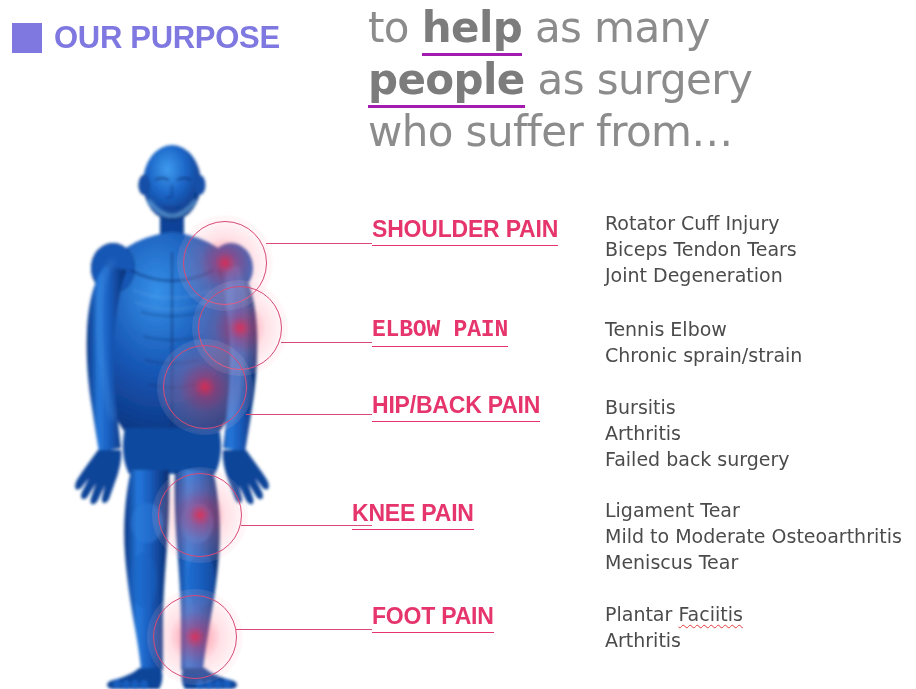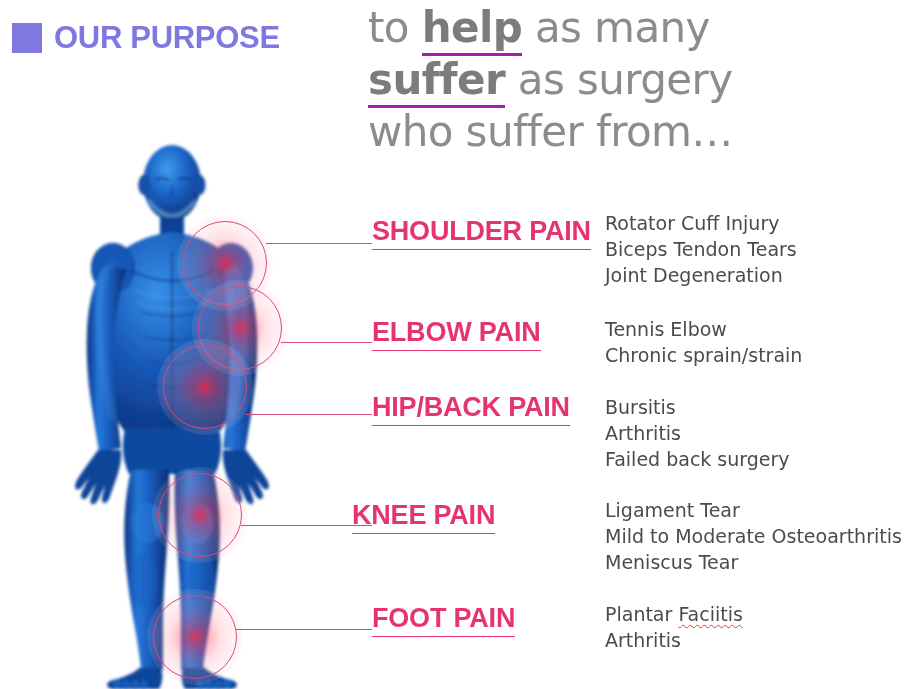--- a/index.html
+++ b/index.html
@@ -96,21 +96,21 @@
     height: 1.4px;
     background: #d94a78;
   }
 
   
   .pain-label {
     position: absolute;
     color: #e5356c;
     font-family: "Liberation Sans", sans-serif;
     font-weight: bold;
-    font-size: 27px;
+    font-size: 23px;
     letter-spacing: -0.2px;
     white-space: nowrap;
     line-height: 1;
     border-bottom: 1.6px solid #e5356c;
     padding-bottom: 4px;
   }
 
   
   .cond-list {
     position: absolute;
@@ -139,21 +139,21 @@
   <div class="purpose-block">
     <div class="purpose-swatch"></div>
     <div class="purpose-title">OUR PURPOSE</div>
   </div>
 
   <div class="headline">
     <div>
       <span>to </span><b>help</b><span> as many</span>
     </div>
     <div>
-      <b>suffer</b><span> as surgery</span>
+      <b>people</b><span> as surgery</span>
     </div>
     <div>who suffer from…</div>
   </div>
 
   <div class="figure-wrap">
     <svg width="250" height="549" viewBox="0 0 250 549" xmlns="http://www.w3.org/2000/svg" aria-hidden="true">
       <defs>
         <linearGradient id="skinG" x1="0" y1="0" x2="1" y2="0">
           <stop offset="0%" stop-color="#0b3f96"></stop>
           <stop offset="18%" stop-color="#1d68cc"></stop>
@@ -334,21 +334,21 @@
     </div>
   <div id="labels">
       <div class="connector" style="left: 266px; top: 243px; width: 106px;"></div>
       <div class="pain-label" style="left: 372px; top: 218px;">SHOULDER PAIN</div>
       <div class="cond-list" style="top: 210px;">
         <div>Rotator Cuff Injury</div>
         <div>Biceps Tendon Tears</div>
         <div>Joint Degeneration</div>
       </div>
       <div class="connector" style="left: 281px; top: 342px; width: 91px;"></div>
-      <div class="pain-label" style="left: 372px; top: 319px;">ELBOW PAIN</div>
+      <div class="pain-label" style="left: 372px; top: 319px; font-family: Liberation Mono, monospace;">ELBOW PAIN</div>
       <div class="cond-list" style="top: 316px;">
         <div>Tennis Elbow</div>
         <div>Chronic sprain/strain</div>
       </div>
       <div class="connector" style="left: 246px; top: 414px; width: 126px;"></div>
       <div class="pain-label" style="left: 372px; top: 394px;">HIP/BACK PAIN</div>
       <div class="cond-list" style="top: 394px;">
         <div>Bursitis</div>
         <div>Arthritis</div>
         <div>Failed back surgery</div>

